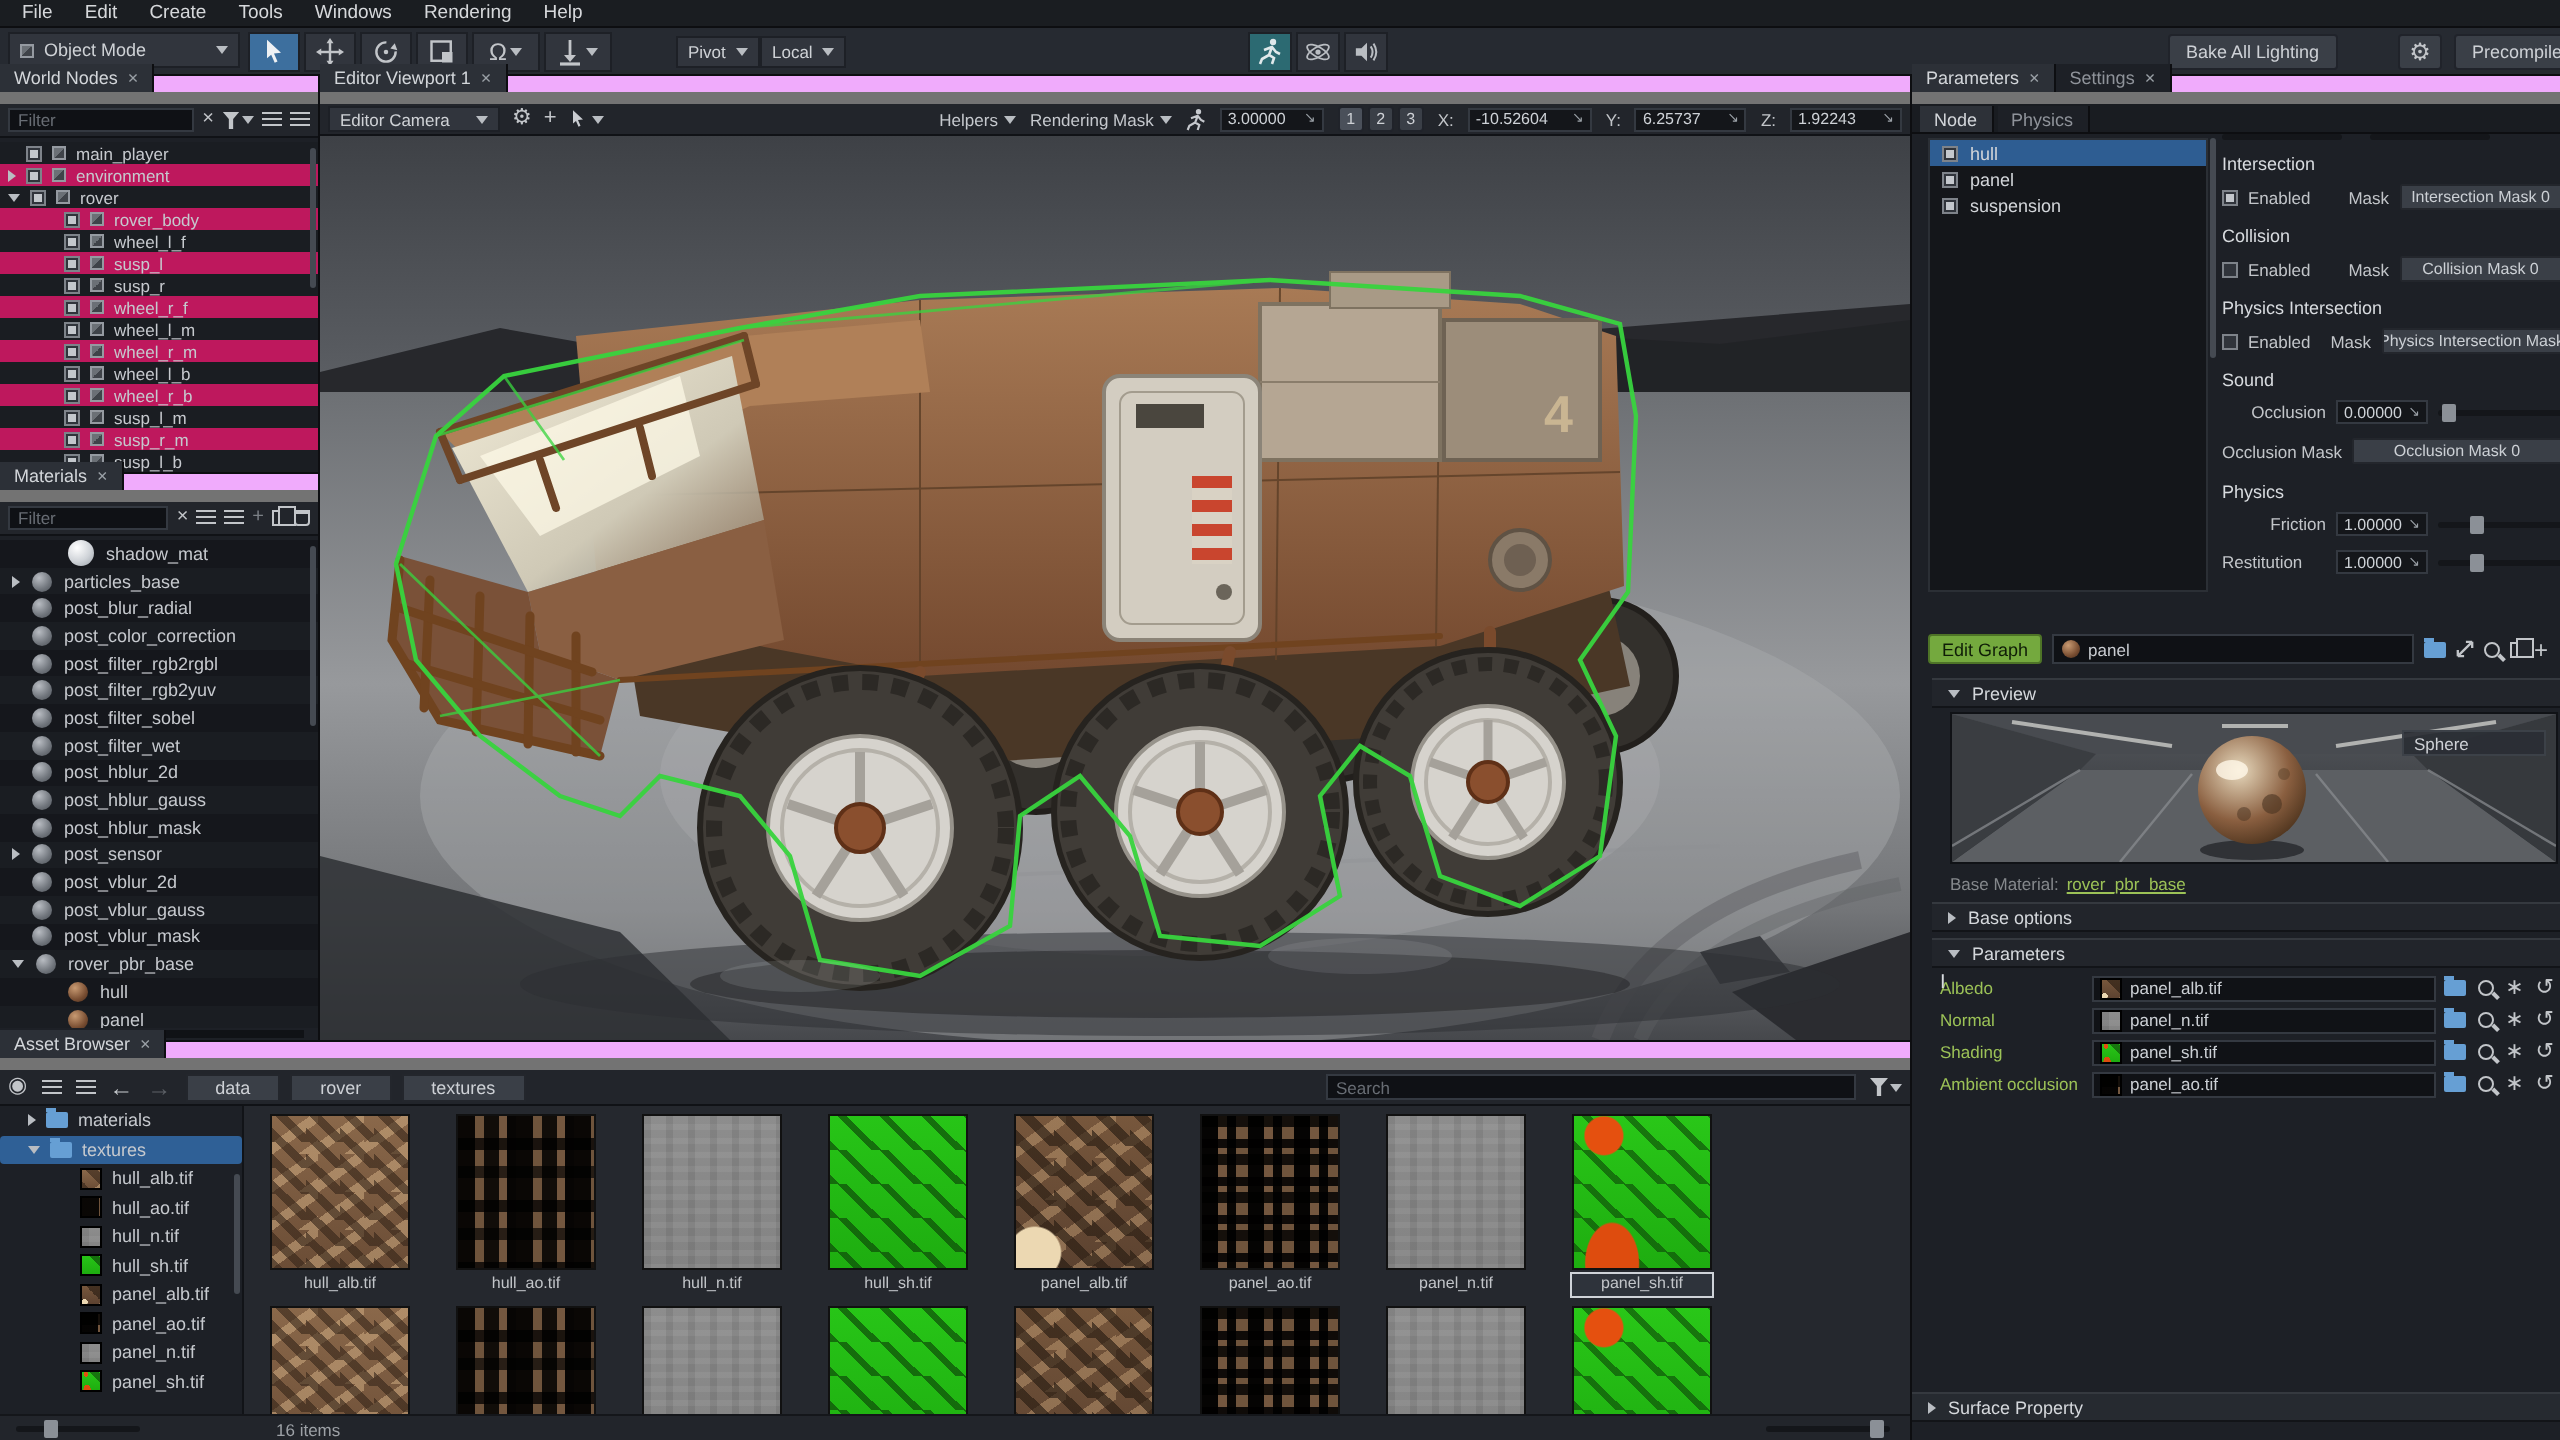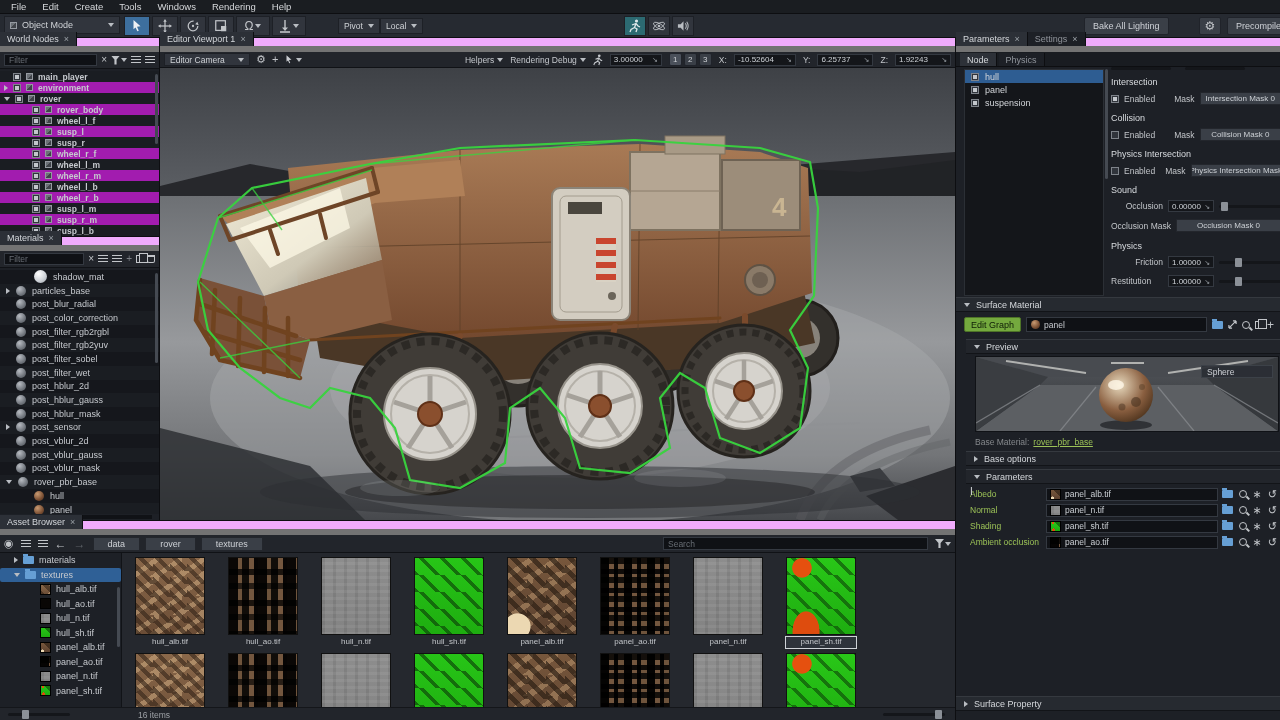--- a/index.html
+++ b/index.html
@@ -209,21 +209,21 @@
           <span class="ph">Filter</span>
         </div>
       <span class="ic">×</span>
       <span style="display:flex;align-items:center;gap:1px;">
           <span class="funnel"></span>
           <span class="ar-d"></span>
         </span>
       <span class="lines"></span>
       <span class="lines"></span>
     </div>
-    <div id="worldTree" style="position:absolute;left:0;right:0;top:33px;bottom:0;background:#a21caf;overflow:hidden;font-weight:bold;">
+    <div id="worldTree" style="position:absolute;left:0;right:0;top:33px;bottom:0;background:#be185d;overflow:hidden;">
         <div class="treerow">
           <span style="width:4px;"></span>
           <span class="chk on"></span>
           <span class="cubeic"></span>
           <span class="lbl">main_player</span>
         </div>
         <div class="treerow">
           <span class="ar-r"></span>
           <span class="chk on"></span>
           <span class="cubeic"></span>
@@ -461,21 +461,21 @@
             <path d="M4,1 L12,8.4 L8,8.8 L10,13.4 L8.4,14.1 L6.4,9.6 L4,11.6 Z" fill="#c9ccd1"></path>
           </svg>
         <span class="ar-d"></span>
       </span>
       <div style="margin-left:auto;display:flex;align-items:center;gap:7px;">
         <span style="display:flex;align-items:center;gap:3px;font-size:8.5px;color:#c5c8cd;">
             <span>Helpers</span>
             <span class="ar-d"></span>
           </span>
         <span style="display:flex;align-items:center;gap:3px;font-size:8.5px;color:#c5c8cd;">
-            <span>Rendering Debug</span>
+            <span>Rendering Mask</span>
             <span class="ar-d"></span>
           </span>
         <svg width="10" height="12" viewBox="0 0 12 14">
             <circle cx="7.5" cy="2" r="1.6" fill="#c5c8cd"></circle>
             <path d="M3,6 L7,4.5 L9,7 L11,8 M7,4.5 L5.5,8.5 L8,10 L7,13 M5.5,8.5 L2,10.5 L1,13" stroke="#c5c8cd" stroke-width="1.3" fill="none"></path>
           </svg>
         <div class="valbox" style="width:52px;">
             <span>3.00000</span>
             <span class="spin">↘</span>
           </div>
@@ -765,24 +765,20 @@
             <span>1.00000</span>
             <span class="spin">↘</span>
           </div>
         <div class="slider" style="flex:1;">
             <div class="hd" style="left:16px;"></div>
           </div>
       </div>
 
     </div>
 
-    <div class="secbar abs" style="left:0;top:259px;width:325px;">
-      <span class="ar-d"></span>
-      <span>Surface Material</span>
-    </div>
     <div class="abs" style="left:8px;top:279px;width:310px;display:flex;align-items:center;gap:5px;">
       <div class="btn" style="background:#74a93e;color:#0f1d07;border-color:#4e7427;height:15px;padding:0 6px;font-size:9px;">
           <span>Edit Graph</span>
         </div>
       <div class="inp" style="flex:1;height:15px;gap:4px;">
         <span class="ball brown" style="width:9px;height:9px;"></span>
         <span>panel</span>
       </div>
       <span style="position:relative;" class="fold"></span>
       <svg width="9" height="9" viewBox="0 0 10 10">

